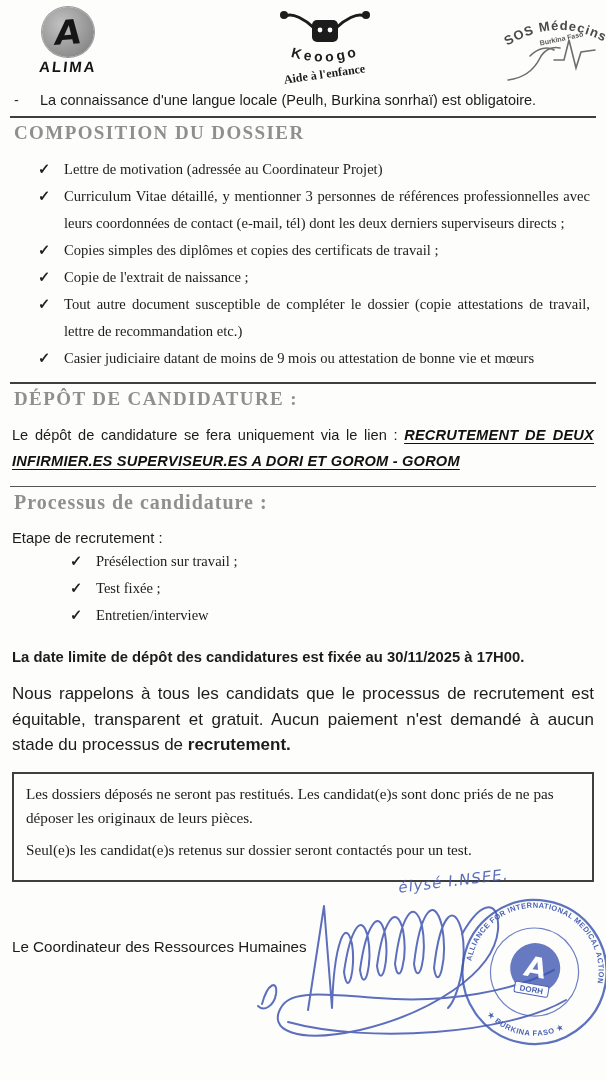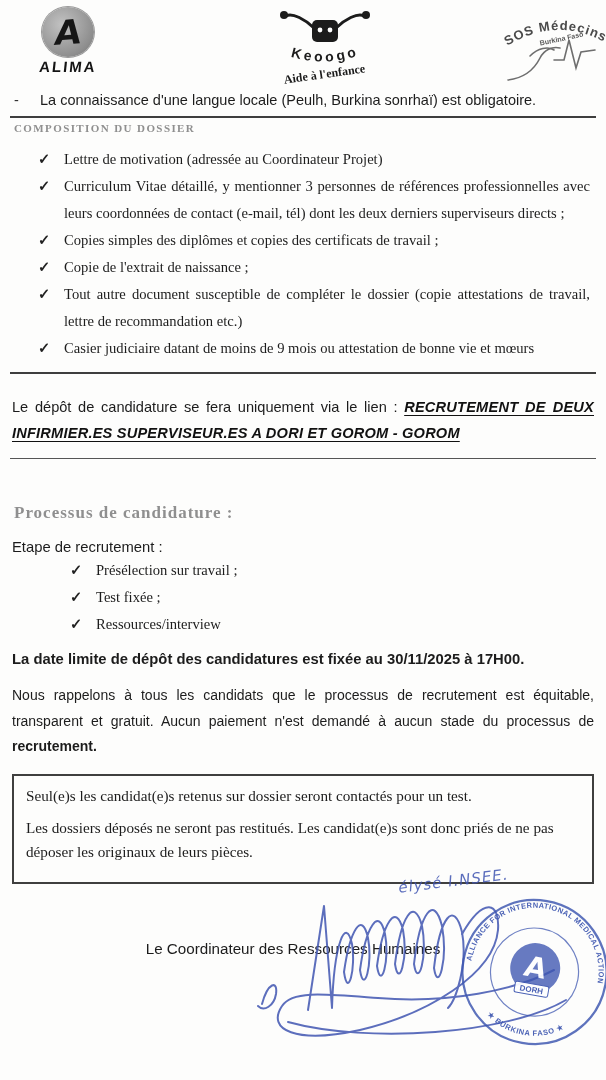--- a/index.html
+++ b/index.html
@@ -39,52 +39,52 @@
   .intro-row { display:flex; margin:4px 0 8px 2px; font-size:14.5px; }
   .intro-row .dash { width:26px; color:#333; }
   .intro-row .txt { flex:1; }
 
   
   .rule { border-top:2.5px solid #3e3e3e; margin:0 -2px; }
   .rule.thin { border-top-width:1.5px; border-top-color:#555; }
   .sec-title {
     font-family:"Liberation Serif", serif;
     font-weight:bold; color:#8f8f8f; letter-spacing:1.4px;
-    font-size:11px; padding:4px 0 0 2px;
-  }
-  .sec-title.mixed { letter-spacing:1px; font-size:17px;margin-top:40px; }
+    font-size:19px; padding:4px 0 0 2px;
+  }
+  .sec-title.mixed { letter-spacing:1px; font-size:20px; }
 
   
   .checklist { margin:12px 0 10px 26px; }
   .checklist .chk { display:flex; line-height:27px; font-size:14.6px; }
   .checklist .mark { width:26px; font-weight:bold; color:#222; }
   .checklist .txt { flex:1; text-align:justify; padding-right:4px;font-family:Liberation Serif, serif; }
   .checklist.sub { margin:2px 0 6px 58px; }
 
   .plain-line { font-size:14.8px; margin-top:16px; font-weight:500; }
 
   
-  .para { font-size:14.6px; line-height:26px; text-align:justify; margin-top:20px; }
+  .para { font-size:14.6px; line-height:26px; text-align:justify; margin-top:12px; }
   .link-text {
     font-weight:bold; font-style:italic; text-decoration:underline;
     text-underline-offset:3px; letter-spacing:.2px; color:#111;
   }
-  .deadline { font-weight:bold; font-size:14.8px; margin-top:13px; }
-  .equity { font-size:14px; line-height:25.5px; text-align:justify; margin-top:16px; }
+  .deadline { font-weight:bold; font-size:14.8px; margin-top:20px; }
+  .equity { font-size:17px; line-height:25.5px; text-align:justify; margin-top:16px; }
   .equity b { font-weight:bold; }
 
   
   .notice-box {
     border:2px solid #3f3f3f; margin-top:14px; padding:8px 12px 18px;
     font-family:"Liberation Serif", serif; font-size:15.2px; line-height:24px;
   }
   .notice-box p + p { margin-top:8px; }
 
   
-  .sig-title { margin-top:56px; text-align:center; padding-right:20px; font-size:15.2px; }
+  .sig-title { margin-top:56px; text-align:left; padding-right:20px; font-size:15.2px; }
   .handwritten {
     position:absolute; left:398px; top:872px;
     color:#4156b2; font-style:italic; font-size:15px; letter-spacing:1px;
     transform:rotate(-7deg); font-family:"DejaVu Sans", sans-serif; opacity:.85;
   }
   .sig-svg { position:absolute; left:248px; top:882px; }
   .stamp-svg { position:absolute; left:456px; top:894px; transform:rotate(10deg); opacity:.92; }
 </style>
 </head>
 <body>
@@ -163,49 +163,50 @@
       <span class="mark">✓</span>
       <span class="txt">Tout autre document susceptible de compléter le dossier (copie attestations de travail, lettre de recommandation etc.)</span>
     </div>
     <div class="chk">
       <span class="mark">✓</span>
       <span class="txt">Casier judiciaire datant de moins de 9 mois ou attestation de bonne vie et mœurs</span>
     </div>
   </div>
 
   <div class="rule"></div>
+  <div class="sec-title">DÉPÔT DE CANDIDATURE :</div>
 
   <p class="para"><span>Le dépôt de candidature se fera uniquement via le lien : </span><span class="link-text">RECRUTEMENT DE DEUX INFIRMIER.ES SUPERVISEUR.ES A DORI ET GOROM - GOROM</span></p>
 
   <div class="rule thin" style="margin-top:12px"></div>
   <div class="sec-title mixed">Processus de candidature :</div>
   <div class="plain-line">Etape de recrutement :</div>
 
   <div class="checklist sub">
     <div class="chk">
       <span class="mark">✓</span>
       <span class="txt">Présélection sur travail ;</span>
     </div>
     <div class="chk">
       <span class="mark">✓</span>
       <span class="txt">Test fixée ;</span>
     </div>
     <div class="chk">
       <span class="mark">✓</span>
-      <span class="txt">Ressources/interview</span>
+      <span class="txt">Entretien/interview</span>
     </div>
   </div>
 
   <p class="deadline">La date limite de dépôt des candidatures est fixée au 30/11/2025 à 17H00.</p>
 
   <p class="equity"><span>Nous rappelons à tous les candidats que le processus de recrutement est équitable, transparent et gratuit. Aucun paiement n'est demandé à aucun stade du processus de </span><b>recrutement.</b></p>
 
   <div class="notice-box">
+    <p>Les dossiers déposés ne seront pas restitués. Les candidat(e)s sont donc priés de ne pas déposer les originaux de leurs pièces.</p>
     <p>Seul(e)s les candidat(e)s retenus sur dossier seront contactés pour un test.</p>
-    <p>Les dossiers déposés ne seront pas restitués. Les candidat(e)s sont donc priés de ne pas déposer les originaux de leurs pièces.</p>
   </div>
 
   <div class="sig-title">Le Coordinateur des Ressources Humaines</div>
 
   <span class="handwritten">élysé I.NSEE.</span>
 
   <svg class="sig-svg" width="330" height="195" viewBox="0 0 330 195">
     <g stroke="#4156b2" stroke-width="2" fill="none" stroke-linecap="round" stroke-linejoin="round" opacity="0.85">
       <path d="M14,122 C20,100 30,98 28,112 C26,124 16,130 10,124"></path>
       <path d="M60,128 L76,24 L84,126

